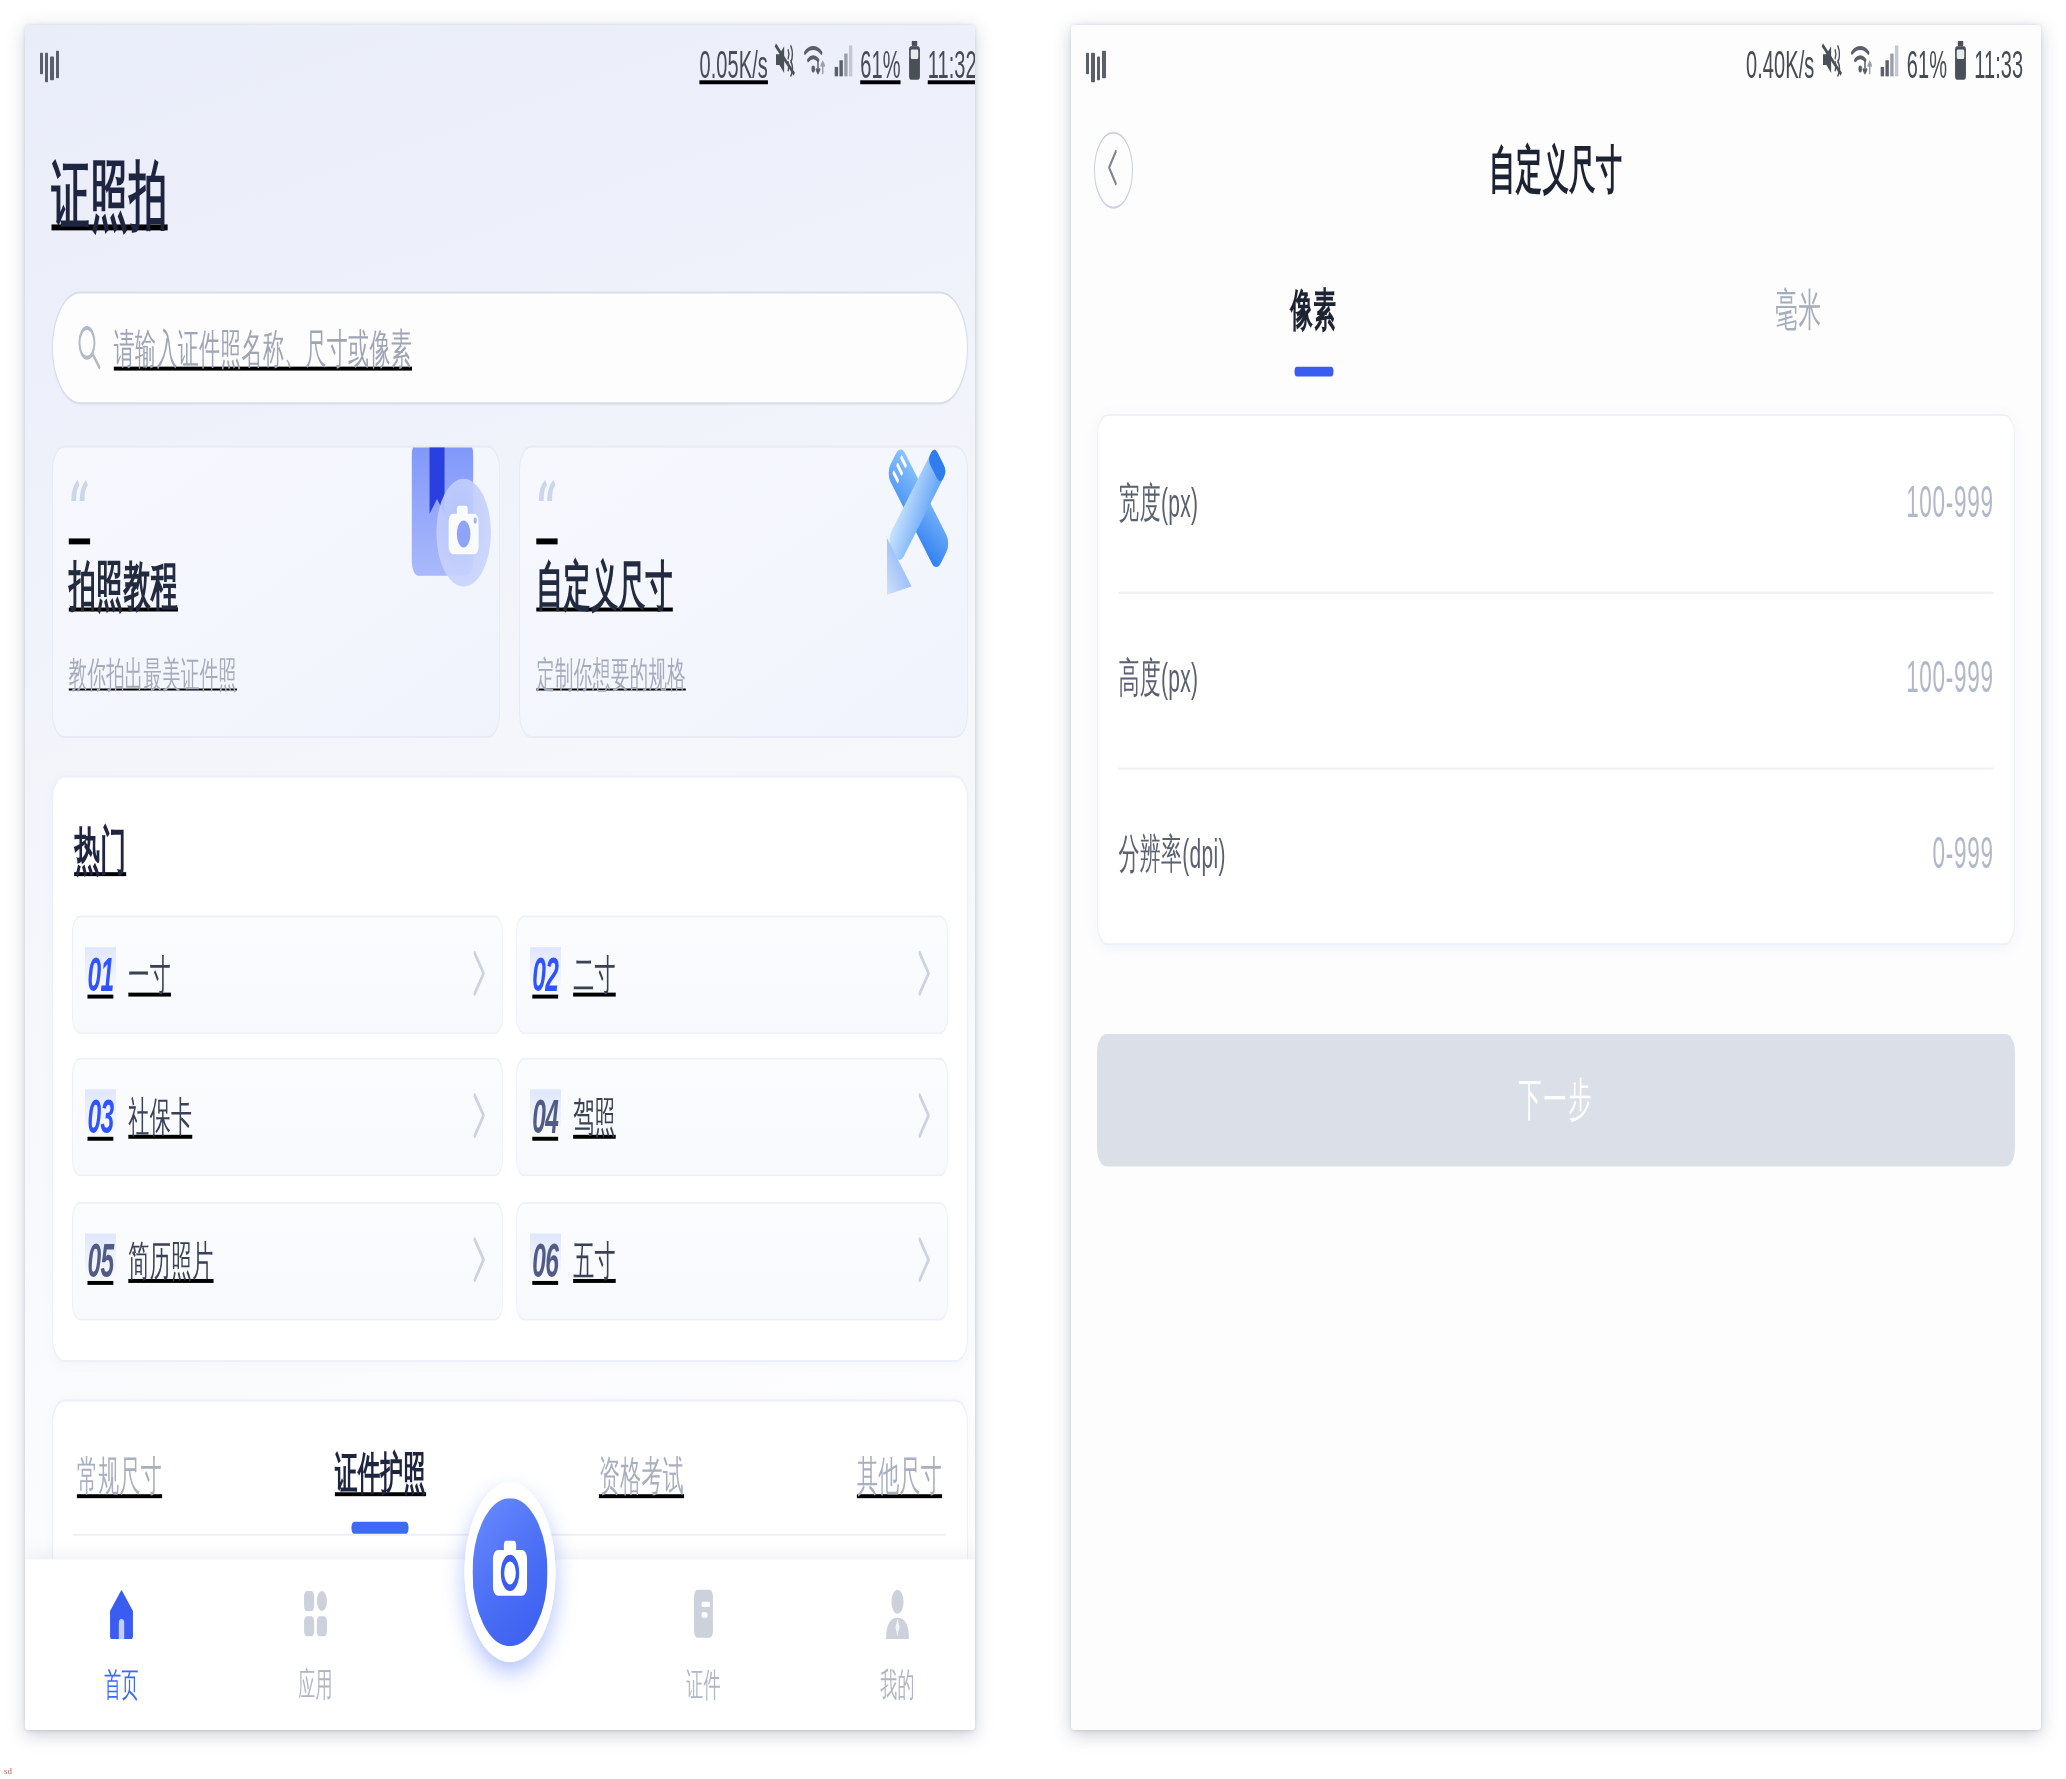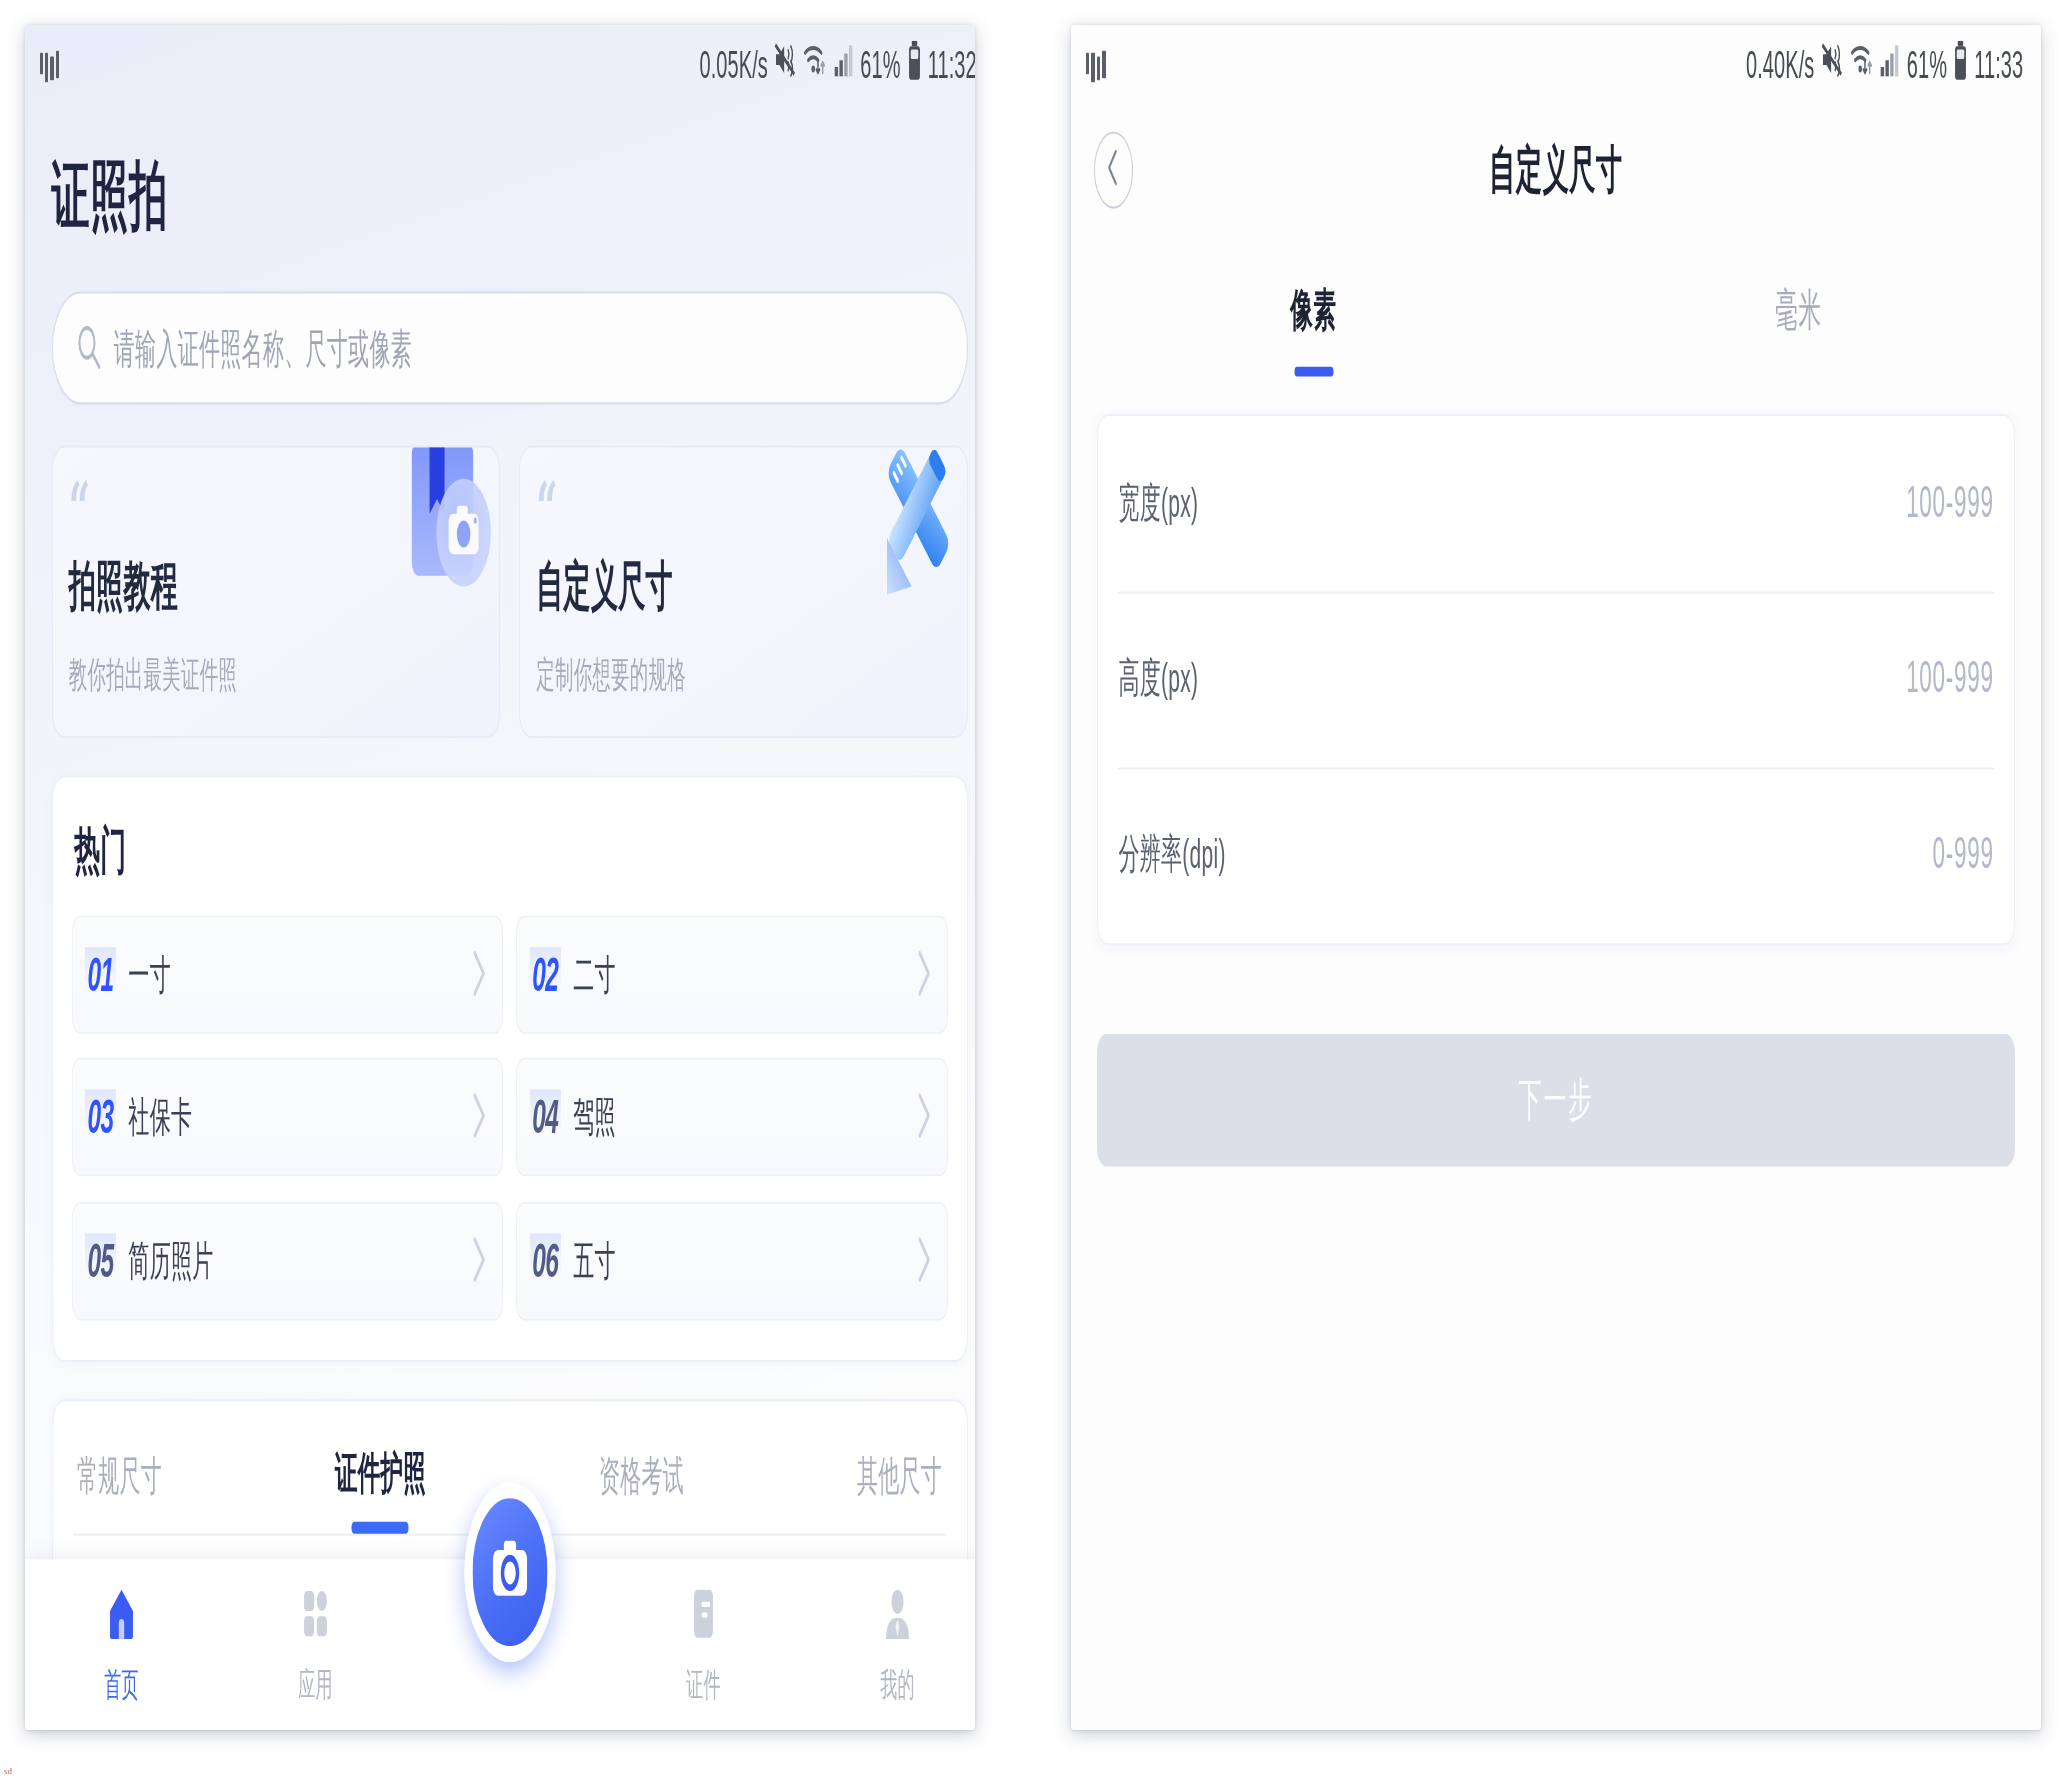--- a/index.html
+++ b/index.html
@@ -191,21 +191,21 @@
   .corner-mark {
     position:absolute; left: 4.1px; bottom: 2.7px;
     font-size: 8.9px; color:#b85a5a; font-family:"Liberation Serif", serif;
   }
 </style>
 </head>
 <body>
 
 <div class="stage">
 
-  <div class="phone phone-left" style="width: 950px; height: 1705px; transform: none; transform-origin: left top;">
+  <div class="phone phone-left" style="width: 950px; height: 1705px; transform: none; transform-origin: left top; text-decoration: underline;">
     <div class="screen" style="transform: scale(1, 1.97476); transform-origin: left top;">
 
       <div class="statusbar">
         <div class="sb-left">
           <span class="eq-icon">
               <i></i>
               <i></i>
               <i></i>
               <i></i>
             </span>

